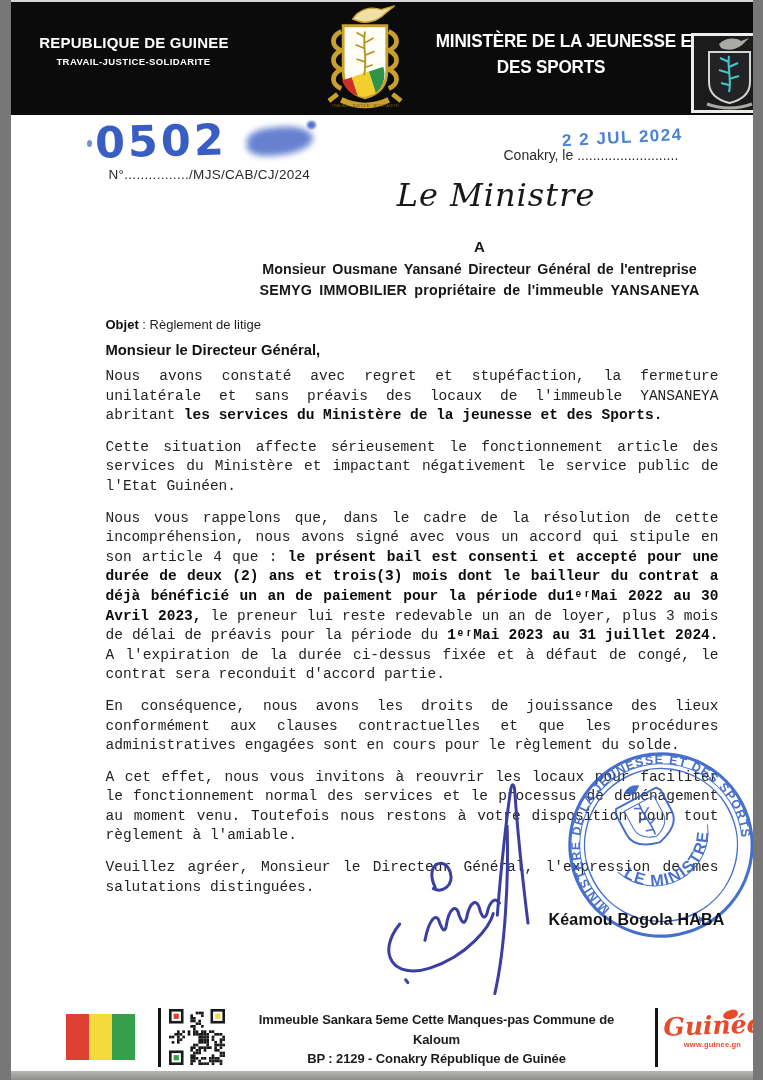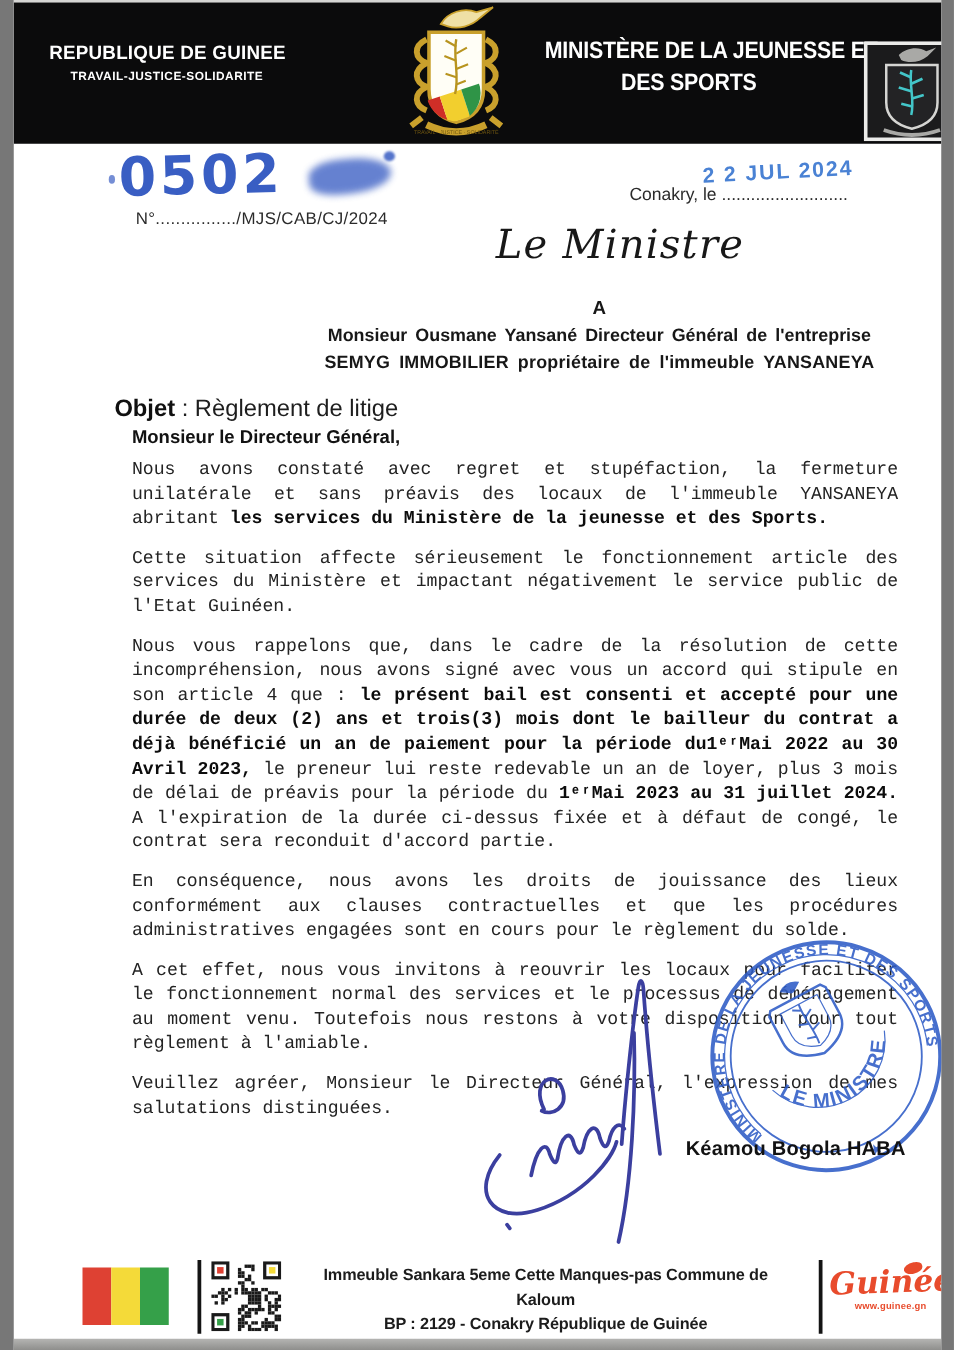--- a/index.html
+++ b/index.html
@@ -49,21 +49,21 @@
     letter-spacing:1px;
   }
 
   
   .addr{position:absolute;left:233px;top:238px;width:472px;text-align:center;font-weight:700;color:#171717;}
   .addr-a{font-size:15px;margin-bottom:6px;}
   .addr-1{font-size:14.3px;word-spacing:2.5px;margin-bottom:5px;white-space:nowrap;}
   .addr-2{font-size:14.3px;word-spacing:3px;letter-spacing:.2px;white-space:nowrap;}
 
   
-  .subject{position:absolute;left:81px;top:317px;font-size:19px;color:#1e1e1e;}
+  .subject{position:absolute;left:95px;top:317px;font-size:13px;color:#1e1e1e;}
   .subject b{color:#101010;}
   .salut{position:absolute;left:95px;top:342px;font-size:14.8px;font-weight:700;color:#121212;}
 
   
   .body-text{position:absolute;left:95px;top:367px;width:613px;font-size:14.5px;line-height:19.6px;
     text-align:justify;color:#232323;}
   .para{margin:0 0 12px;font-family:Liberation Mono, monospace;}
   .para b{color:#0c0c0c;}
 
   

